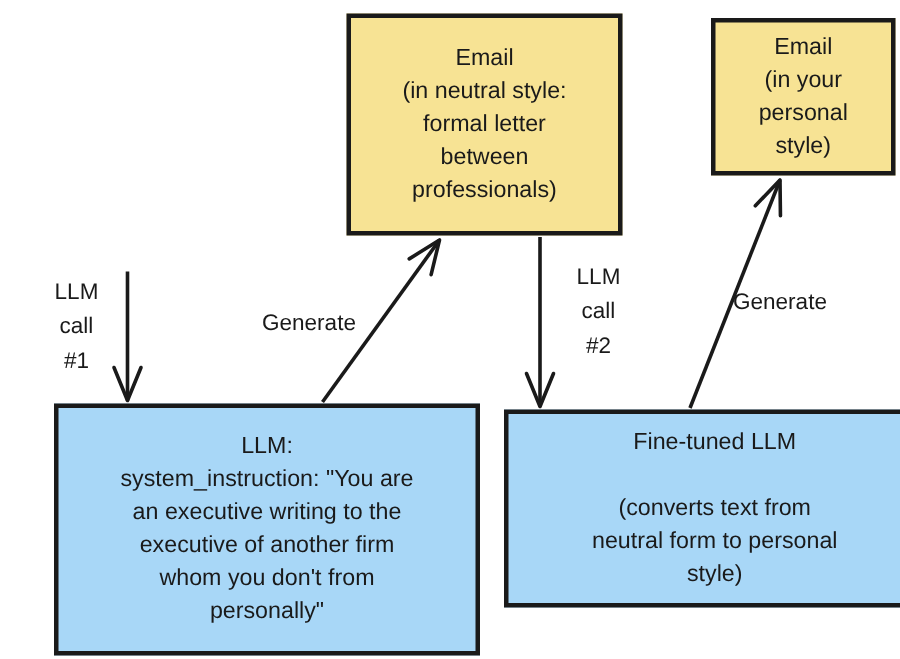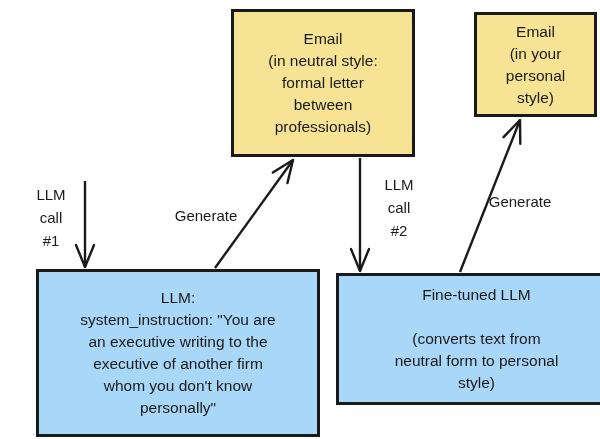--- a/index.html
+++ b/index.html
@@ -75,21 +75,21 @@
 
   <div class="node node--yellow node--email-personal">Email
 (in your
 personal
 style)</div>
 
   <div class="node node--blue node--llm">LLM:
 system_instruction: "You are
 an executive writing to the
 executive of another firm
-whom you don't know
+whom you don't from
 personally"</div>
 
   <div class="node node--blue node--fine-tuned-llm">Fine-tuned LLM
 
 (converts text from
 neutral form to personal
 style)</div>
 
   <div class="edge-label edge-label--llm-call-1">LLM
 call

